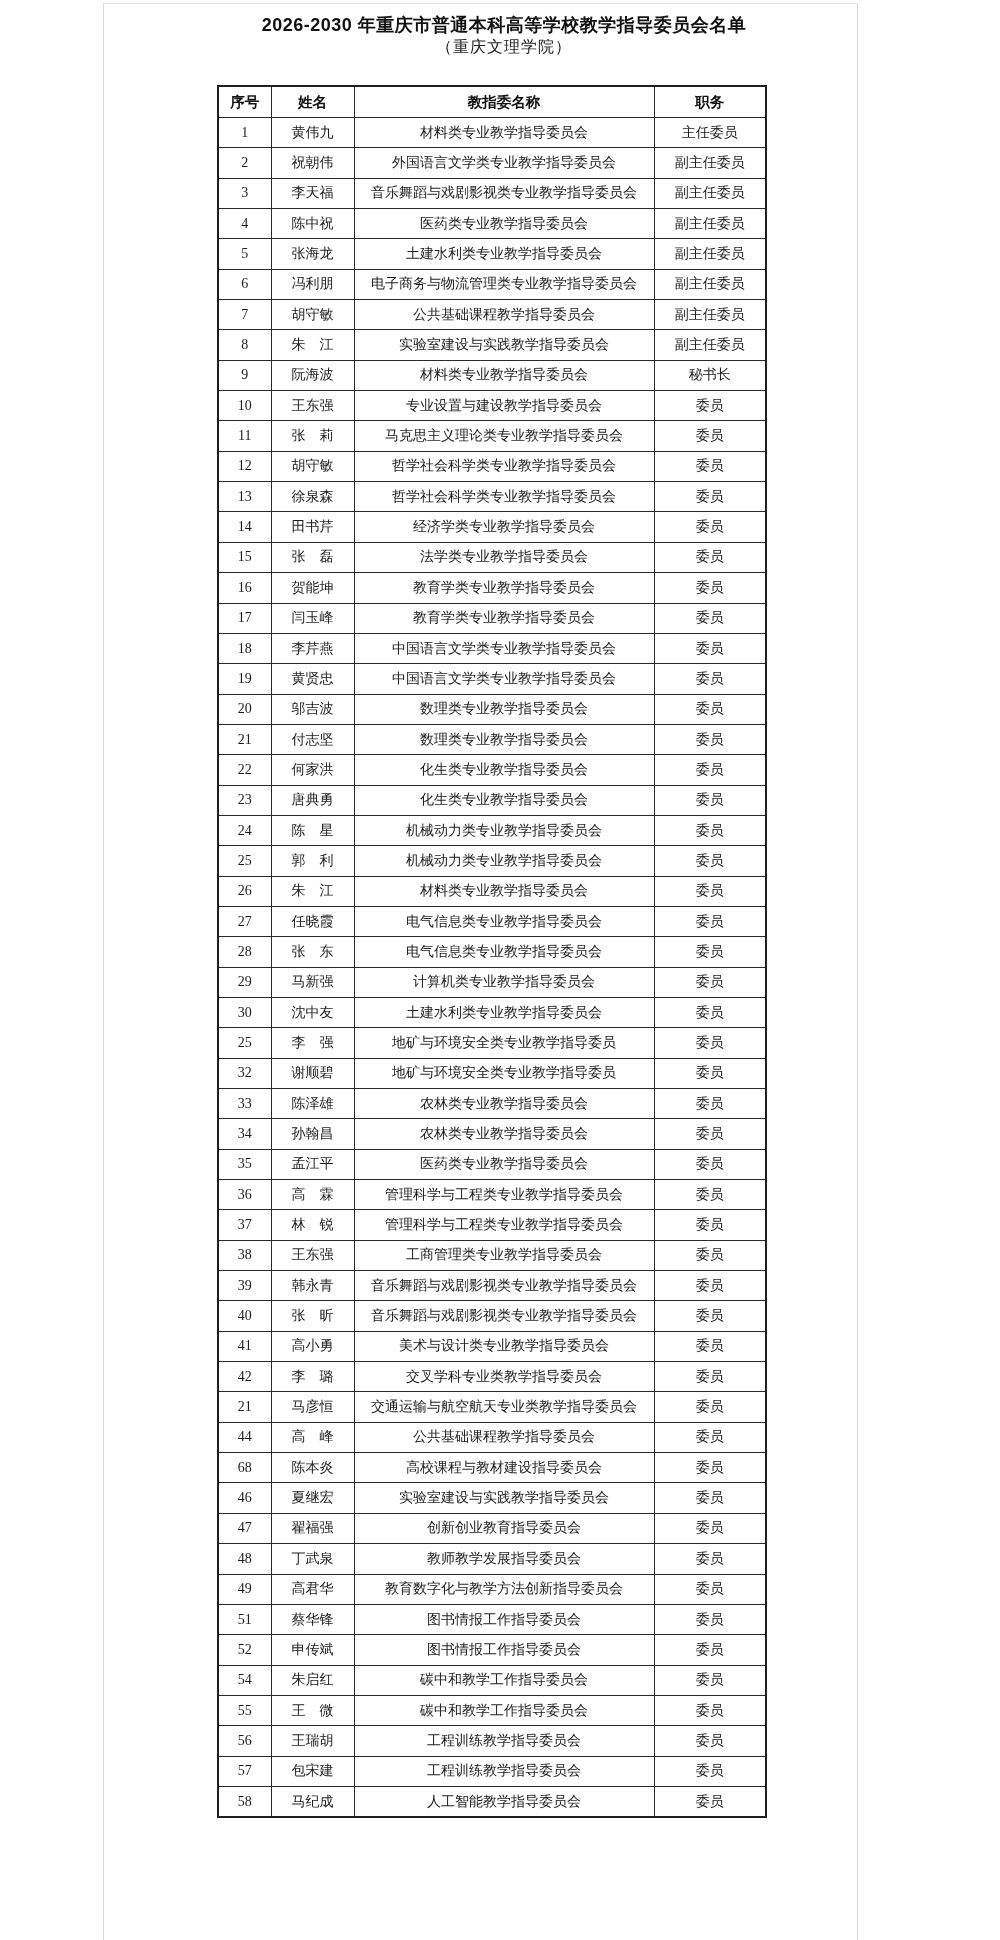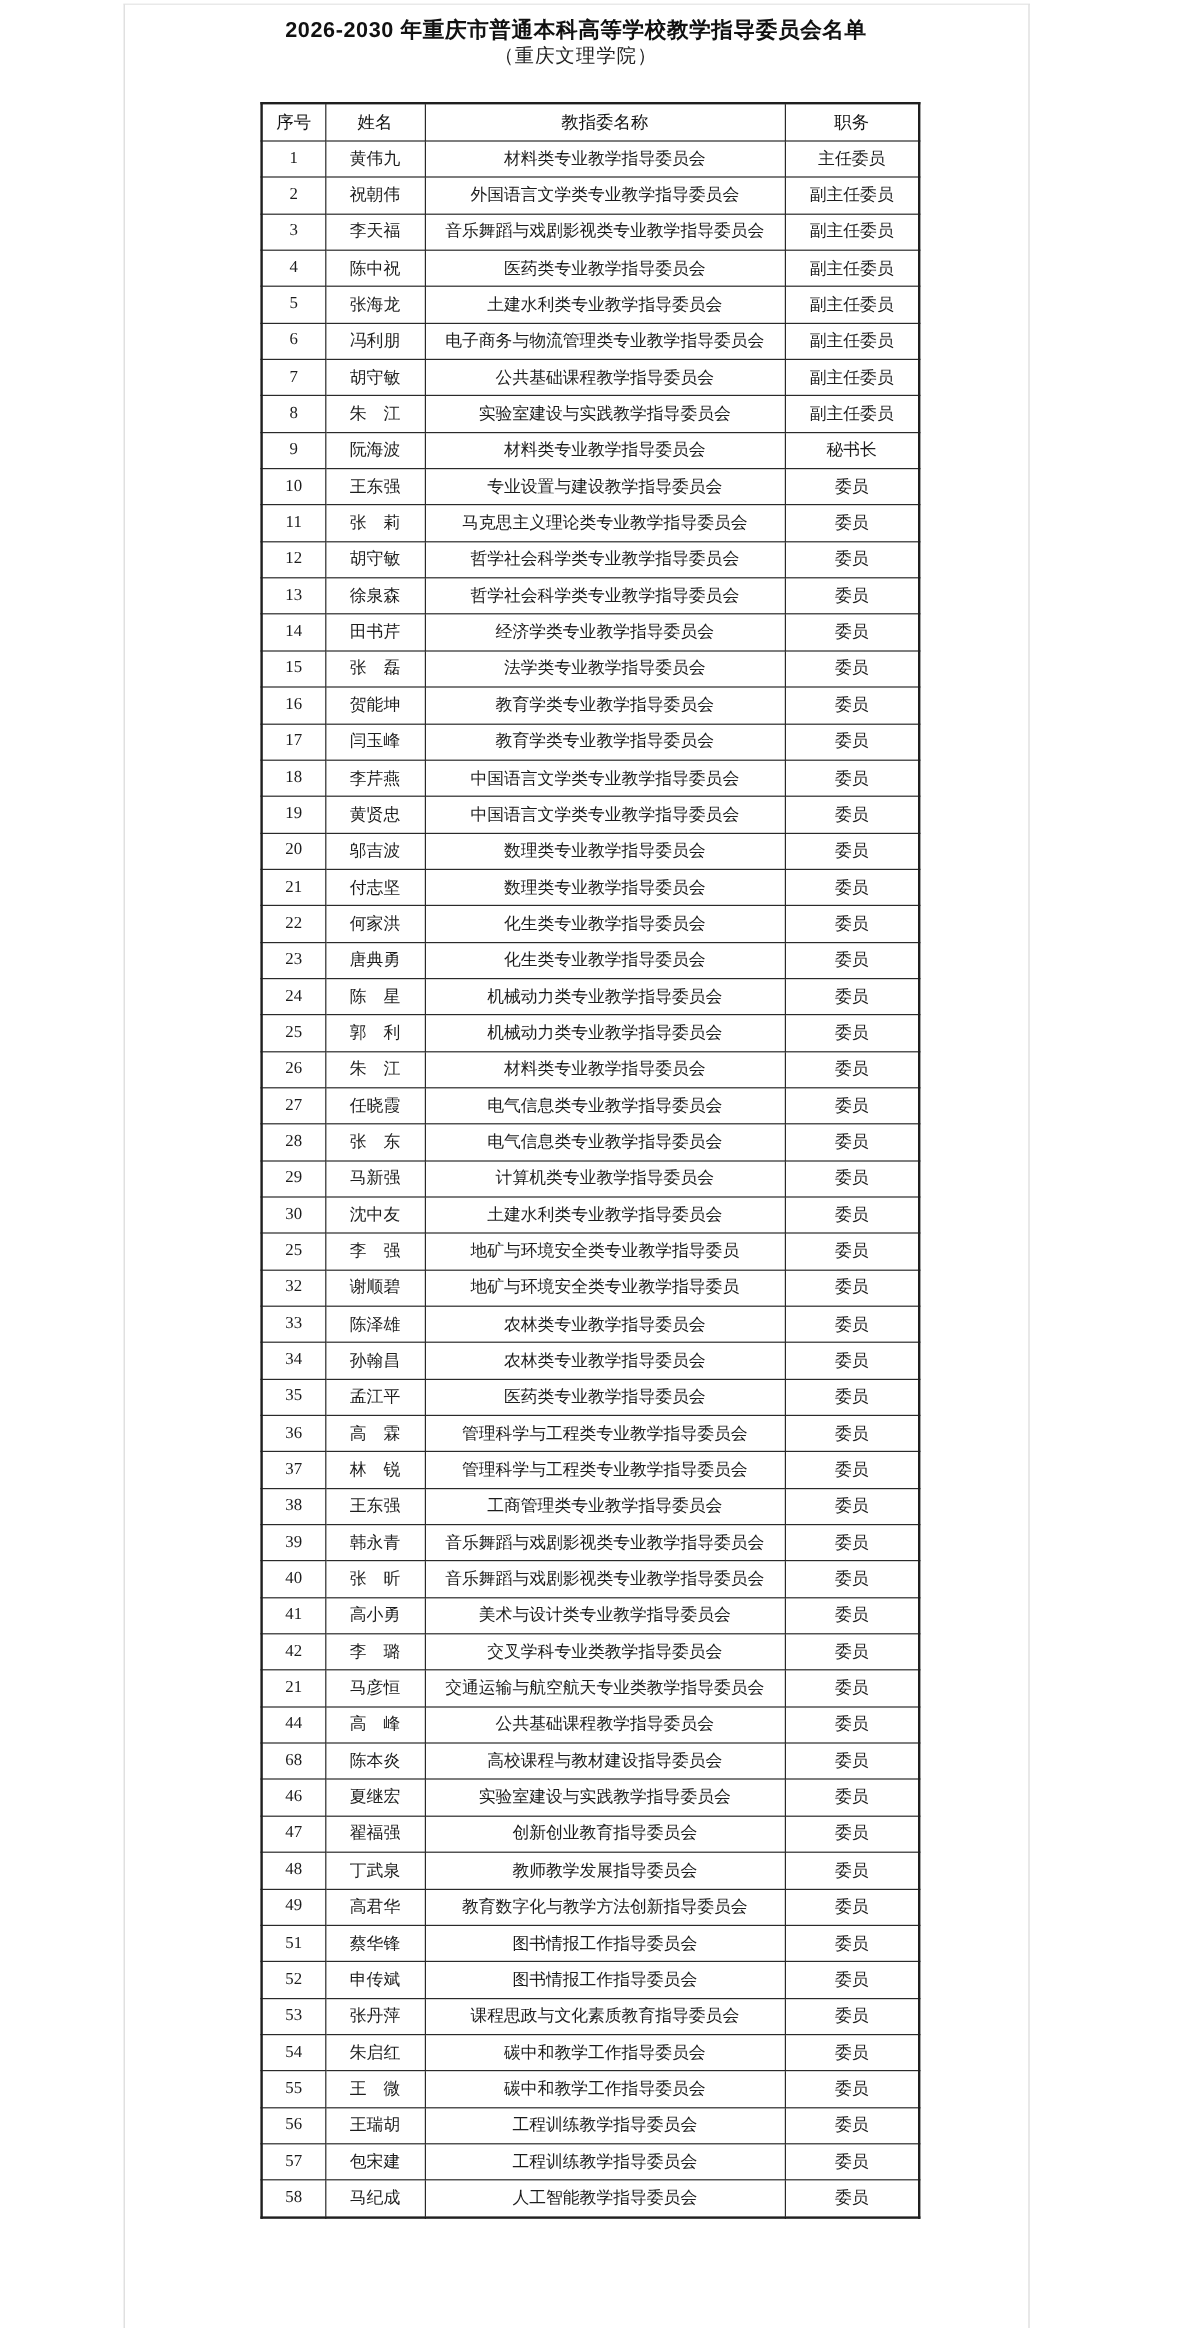--- a/index.html
+++ b/index.html
@@ -26,20 +26,21 @@
     border-right: 1px solid #d9d9d9;
     border-top: 1px solid #e4e4e4;
     pointer-events: none;
   }
   .content {
     position: absolute;
     left: 103px;
     top: 0;
     width: 754px;
     text-align: center;
+    padding-left: 24px;
   }
   .doc-title {
     margin-top: 13px;
     font-size: 18px;
     font-weight: bold;
     letter-spacing: 0.5px;
     font-family: "Liberation Sans", sans-serif;
     color: #111;
   }
   .doc-subtitle {
@@ -62,21 +63,21 @@
     border: 1px solid #2a2a2a;
     text-align: center;
     vertical-align: middle;
     padding: 0 2px;
     overflow: hidden;
     white-space: nowrap;
   }
   table.committee th {
     height: 30px;
     font-size: 14.5px;
-    font-weight: normal;
+    font-weight: bold;
     color: #111;
   }
   table.committee td {
     height: 29.35px;
     font-size: 14px;
     color: #1c1c1c;
   }
   td.no-cell {
     font-family: "Liberation Serif", serif;
     font-size: 13.5px;
@@ -413,26 +414,20 @@
         <td>图书情报工作指导委员会</td>
         <td>委员</td>
       </tr>
       <tr>
         <td class="no-cell">52</td>
         <td>申传斌</td>
         <td>图书情报工作指导委员会</td>
         <td>委员</td>
       </tr>
       <tr>
-        <td class="no-cell">53</td>
-        <td>张丹萍</td>
-        <td>课程思政与文化素质教育指导委员会</td>
-        <td>委员</td>
-      </tr>
-      <tr>
         <td class="no-cell">54</td>
         <td>朱启红</td>
         <td>碳中和教学工作指导委员会</td>
         <td>委员</td>
       </tr>
       <tr>
         <td class="no-cell">55</td>
         <td>王　微</td>
         <td>碳中和教学工作指导委员会</td>
         <td>委员</td>

